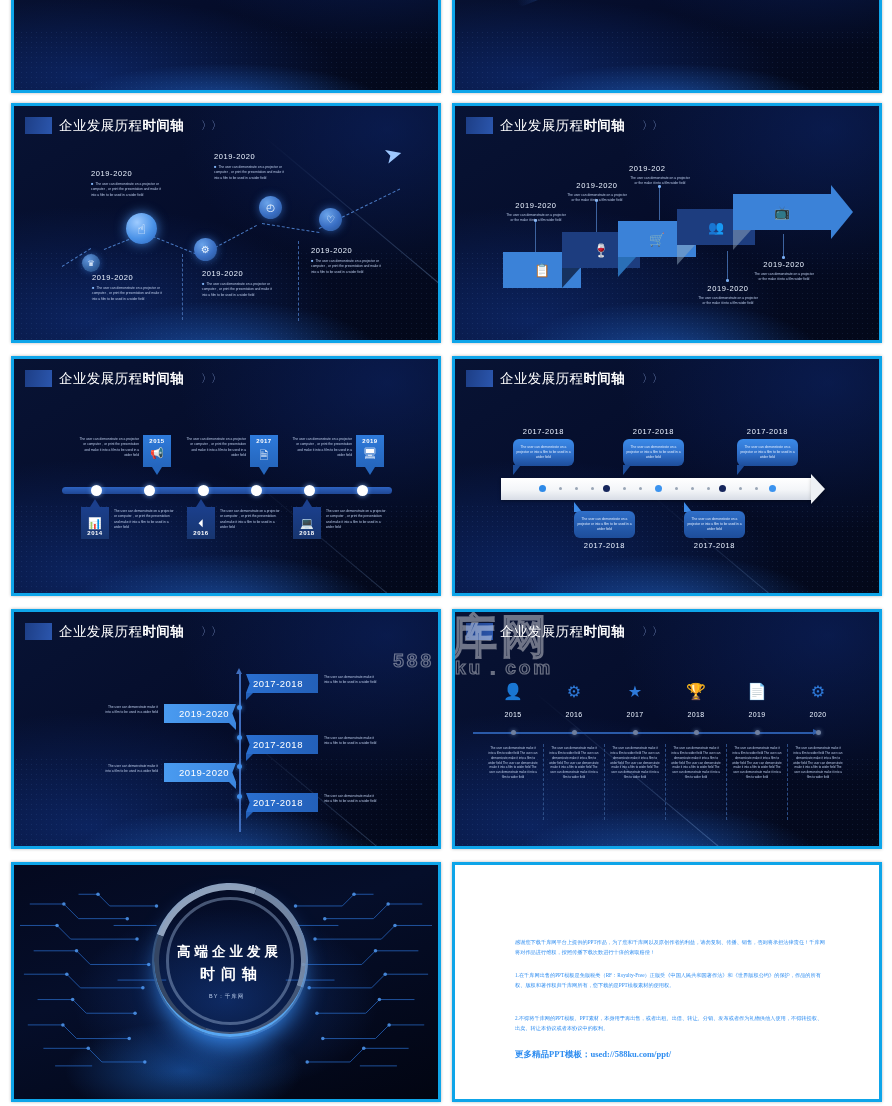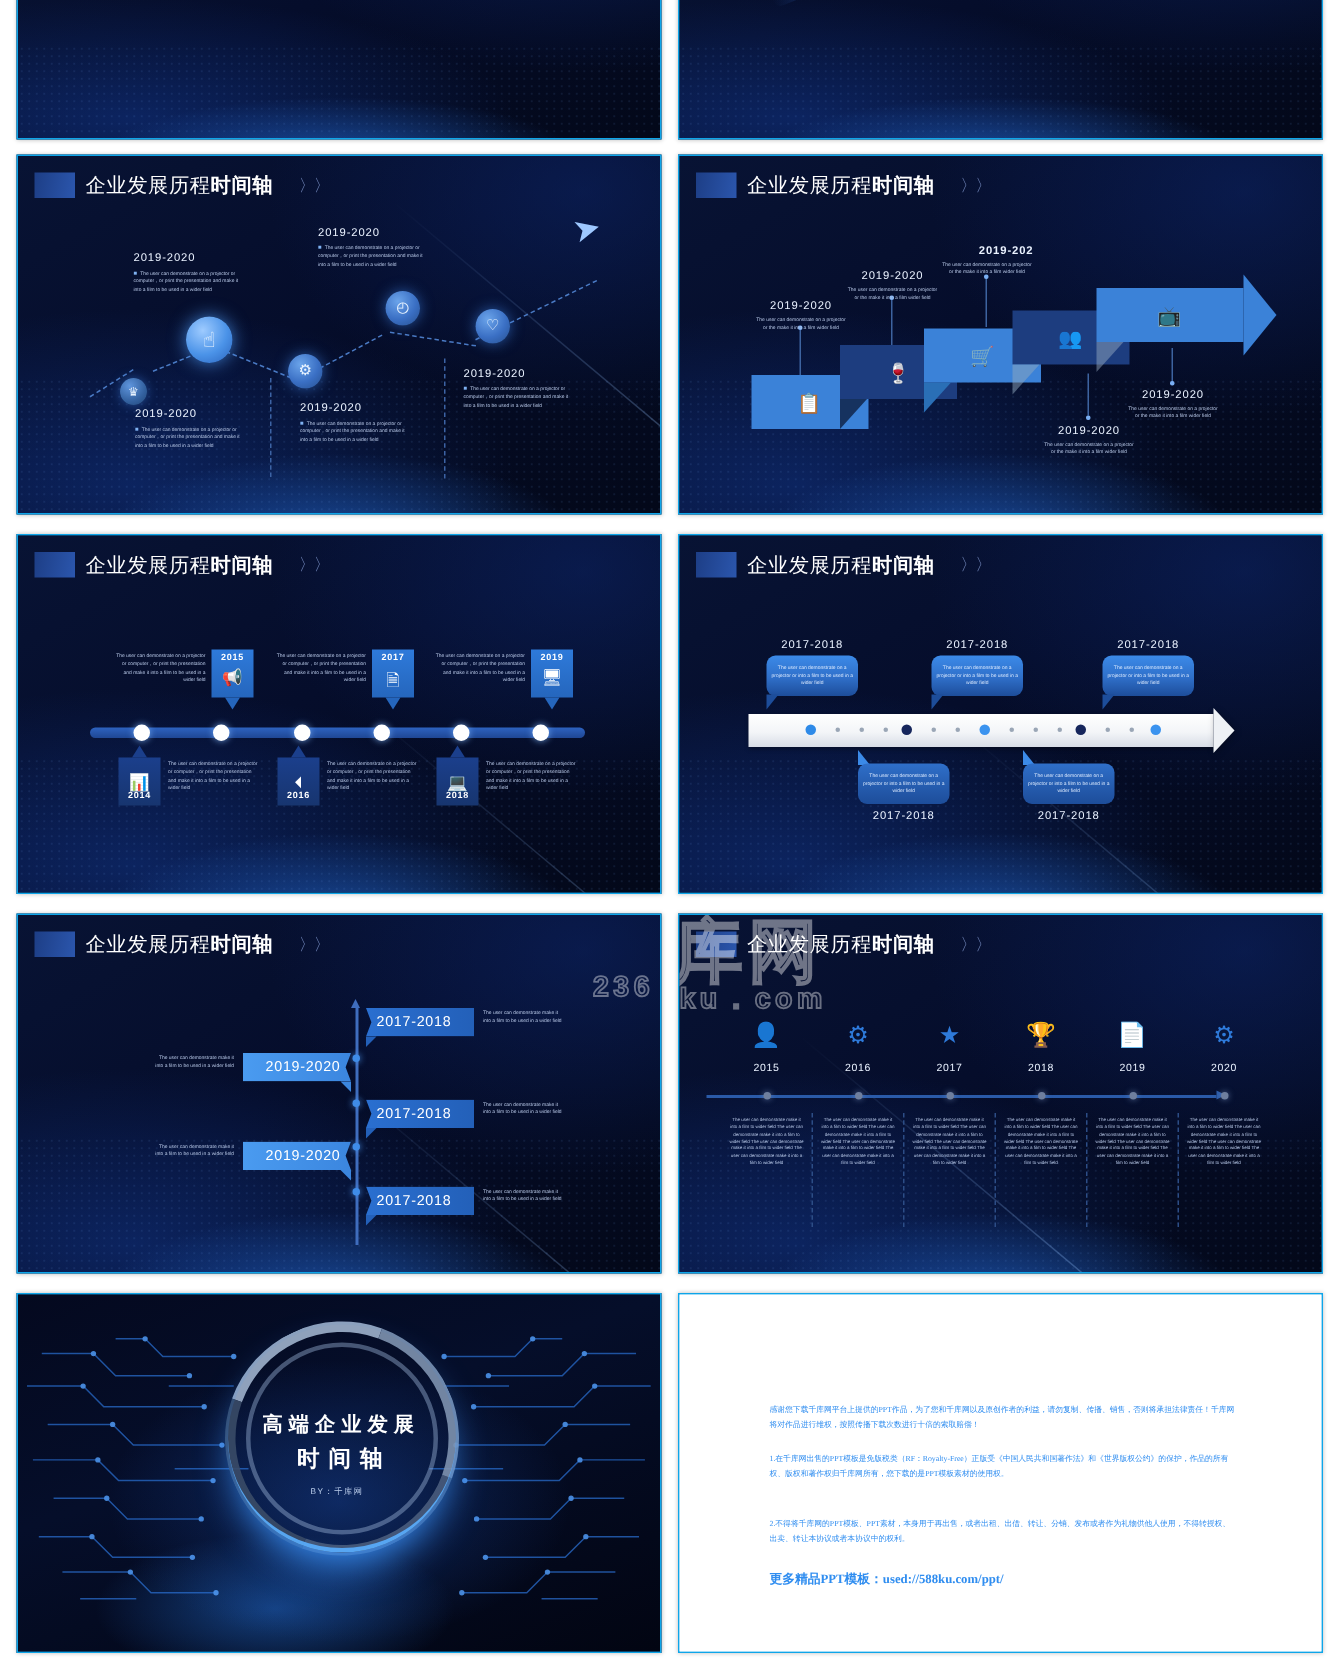--- a/index.html
+++ b/index.html
@@ -20,21 +20,21 @@
     left: 0; top: 0;
     width: 892px; height: 1106px;
   }
 
   
   .slide {
     position: absolute;
     background: #050c2b;
     overflow: hidden;
     box-shadow: 0 0 3px rgba(0,0,0,0.28);
-    border: 1px solid #0ea5e9;
+    border: 3px solid #0ea5e9;
   }
   .slide .canvas {
     position: absolute; inset: 0;
     background:
       radial-gradient(ellipse 60% 40% at 50% 108%, rgba(40,120,235,0.55) 0%, rgba(10,30,90,0.0) 62%),
       radial-gradient(ellipse 85% 70% at 18% 92%, rgba(18,55,140,0.55) 0%, rgba(5,12,43,0) 70%),
       radial-gradient(ellipse 70% 90% at 88% 10%, rgba(14,40,110,0.5) 0%, rgba(5,12,43,0) 70%),
       linear-gradient(150deg, #081334 0%, #050d2b 45%, #030819 100%);
   }
   .slide .streak {
@@ -392,21 +392,21 @@
     <div class="vline" style="left:141px; top:96px; height:30px;"></div>
     <div class="vdot" style="left:140px; top:93px;"></div>
     <div class="cap" style="left:111px; top:75px;">
       <div class="yr" style="text-align:center;">2019-2020</div>
       <div class="body-t" style="margin-top:3px; text-align:center;">The user can demonstrate on a projector or the make it into a film wider field</div>
     </div>
 
     <div class="vline" style="left:204px; top:82px; height:32px;"></div>
     <div class="vdot" style="left:203px; top:79px;"></div>
     <div class="cap" style="left:174px; top:58px;">
-      <div class="yr" style="text-align:right;font-weight:bold;">2019-202</div>
+      <div class="yr" style="text-align:left;">2019-202</div>
       <div class="body-t" style="margin-top:3px; text-align:center;">The user can demonstrate on a projector or the make it into a film wider field</div>
     </div>
 
     <div class="vline" style="left:272px; top:145px; height:28px;"></div>
     <div class="vdot" style="left:271px; top:173px;"></div>
     <div class="cap" style="left:242px; top:178px;">
       <div class="yr" style="text-align:center;">2019-2020</div>
       <div class="body-t" style="margin-top:3px; text-align:center;">The user can demonstrate on a projector or the make it into a film wider field</div>
     </div>
 
@@ -545,21 +545,21 @@
     <div class="canvas"></div>
     <div class="dotted-bg"></div>
     <div class="streak" style="left:215px; top:110px;"></div>
 
     <div class="hdr">
       <div class="blk"></div>
       <div class="ttl"><span class="light">企业发展历程</span><b>时间轴</b></div>
       <div class="chev">〉〉</div>
     </div>
 
-    <div class="wm-sub" style="right:4px; top:38px;">236</div>
+    <div class="wm-sub" style="right:4px; top:38px;">588</div>
 
     <div class="axis" style="left:225px; top:62px; height:158px;"></div>
     <div class="arrowup" style="left:222px; top:56px;"></div>
     <div class="node" style="left:223px; top:93px;"></div>
     <div class="node" style="left:223px; top:123px;"></div>
     <div class="node" style="left:223px; top:152px;"></div>
     <div class="node" style="left:223px; top:182px;"></div>
 
     <div class="pen penR" style="left:232px; top:62px; width:72px; clip-path:polygon(0 0,100% 0,100% 100%,0 100%,5% 50%);">
       <span>2017-2018</span>

